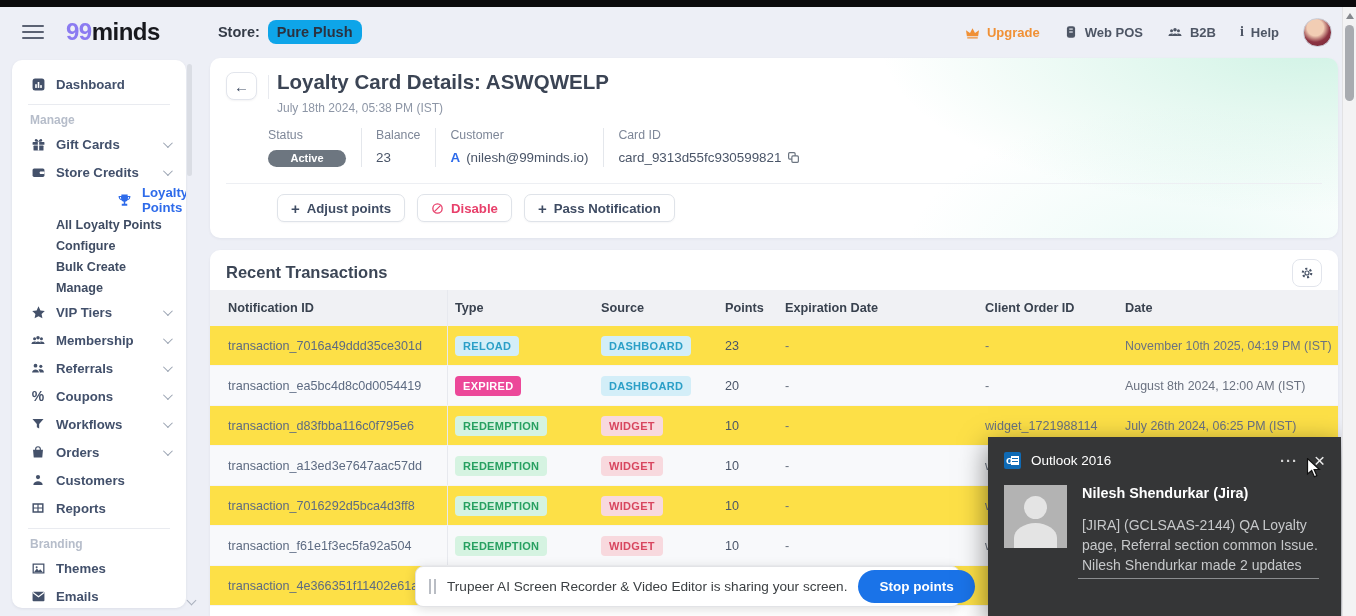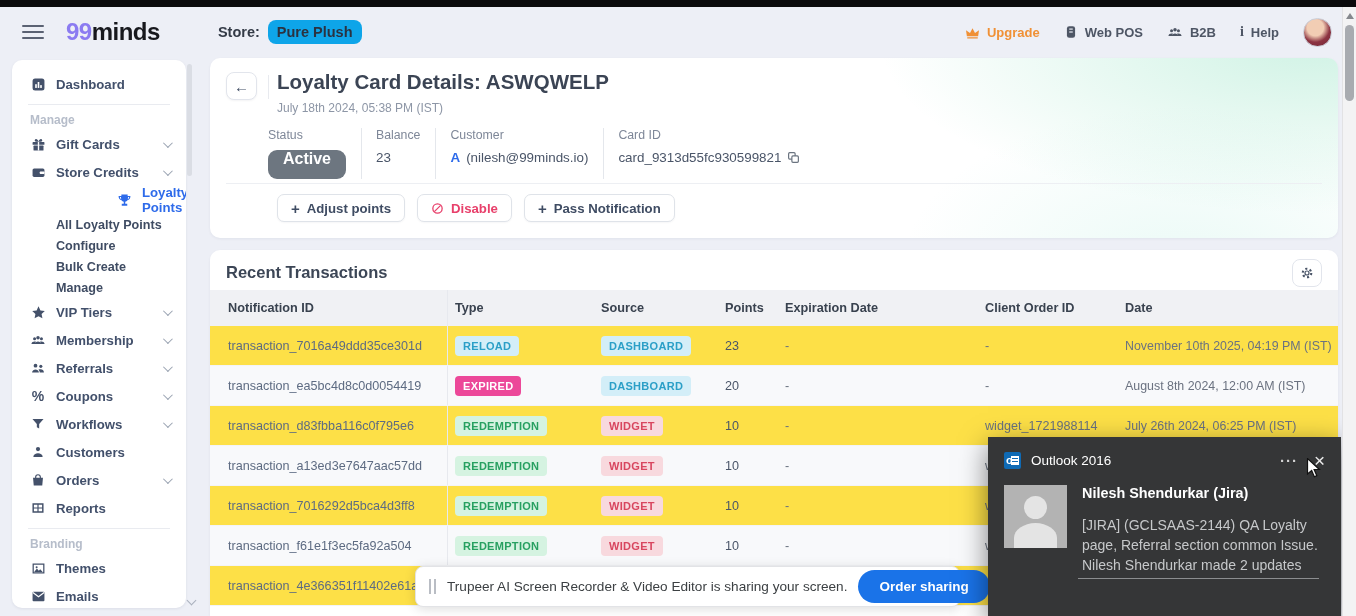--- a/index.html
+++ b/index.html
@@ -48,21 +48,21 @@
                radial-gradient(ellipse at 70% 120%, rgba(150,230,210,.20), rgba(150,230,210,0) 55%);}
   .back-btn{position:absolute;left:16px;top:14px;width:31px;height:28px;border:1px solid #e2e5ec;border-radius:8px;background:#fff;display:flex;align-items:center;justify-content:center;font-size:15px;color:#3f4c63;cursor:pointer;box-shadow:0 1px 2px rgba(16,24,40,.05);}
   .title-divider{position:absolute;left:58px;top:17px;width:1px;height:24px;background:#e8eaef;}
   .page-title{position:absolute;left:67px;top:12px;font-size:20.5px;font-weight:700;color:#3b4454;}
   .page-subtitle{position:absolute;left:67px;top:43px;font-size:12px;color:#8d96a6;}
   .meta-row{position:absolute;left:58px;top:70px;display:flex;justify-content:space-between;}
   .meta{padding-right:15px;}
   .meta + .meta{border-left:1px solid #e4e7ec;padding-left:14px;}
   .meta .lbl{font-size:12.3px;color:#7e8798;margin-bottom:8px;}
   .meta .val{font-size:13.4px;color:#4a5568;display:flex;align-items:center;gap:6px;}
-  .status-pill{display:inline-block;width:78px;height:29px;line-height:17px;text-align:center;background:#6d7680;color:#fff;border-radius:9px;font-size:16px;font-weight:700;}
+  .status-pill{display:inline-block;width:78px;height:17px;line-height:17px;text-align:center;background:#6d7680;color:#fff;border-radius:9px;font-size:11px;font-weight:700;}
   .cust-a{color:#2e6bea;font-weight:700;}
   .copy-ic{color:#6b7480;cursor:pointer;display:flex;}
   .meta-hr{position:absolute;left:16px;right:16px;top:125px;border-top:1px solid #edeff3;}
   .btn-row{position:absolute;left:67px;top:136px;display:flex;gap:12px;}
   .btn{height:28px;padding:0 13px;border:1px solid #dfe3e9;border-radius:7px;background:#fff;display:flex;align-items:center;gap:7px;font-size:13.2px;font-weight:600;color:#3f4c63;cursor:pointer;box-shadow:0 1px 2px rgba(16,24,40,.04);}
   .btn .plus{font-size:15px;font-weight:700;line-height:1;}
   .btn.danger{color:#e8406b;}
   
   .card2{left:210px;top:250px;width:1128px;height:366px;border-radius:10px 10px 0 0;overflow:hidden;}
   .rt-head{position:relative;height:40px;}
@@ -268,35 +268,35 @@
     <span class="ic">
       <svg width="14" height="14" viewBox="0 0 24 24">
           <path fill="currentColor" d="M2.5 3.5h19L14 12v7.5l-4-2V12z"></path>
         </svg>
     </span>
     <span>Workflows</span>
     <span class="chev down"></span>
   </div>
   <div class="side-item">
     <span class="ic">
+      <svg width="14" height="14" viewBox="0 0 24 24">
+          <path fill="currentColor" d="M7 8V7a5 5 0 0 1 10 0v1h3.5l-1.2 13.5H4.7L3.5 8H7zm2 0h6V7a3 3 0 0 0-6 0v1z"></path>
+        </svg>
+    </span>
+    <span>Orders</span>
+    <span class="chev down"></span>
+  </div>
+  <div class="side-item">
+    <span class="ic">
       <svg width="14" height="14" viewBox="0 0 24 24" fill="currentColor">
           <circle cx="12" cy="7" r="3.6"></circle>
           <path d="M4 20.5c0-4.2 4-6.3 8-6.3s8 2.1 8 6.3z"></path>
         </svg>
     </span>
     <span>Customers</span>
-  </div>
-  <div class="side-item">
-    <span class="ic">
-      <svg width="14" height="14" viewBox="0 0 24 24">
-          <path fill="currentColor" d="M7 8V7a5 5 0 0 1 10 0v1h3.5l-1.2 13.5H4.7L3.5 8H7zm2 0h6V7a3 3 0 0 0-6 0v1z"></path>
-        </svg>
-    </span>
-    <span>Orders</span>
-    <span class="chev down"></span>
   </div>
   <div class="side-item">
     <span class="ic">
       <svg width="14" height="14" viewBox="0 0 24 24">
           <path fill="currentColor" fill-rule="evenodd" d="M2.5 4h19v16h-19zM5 6.5v4.5h6V6.5zm8 0v4.5h6V6.5zM5 13v4.5h6V13zm8 0v4.5h6V13z"></path>
         </svg>
     </span>
     <span>Reports</span>
   </div>
   <div class="side-divider"></div>
@@ -474,21 +474,21 @@
       </div>
     </div>
 </div>
 
 <div class="share-banner">
   <div class="drag-handle">
       <i></i>
       <i></i>
     </div>
   <div class="share-text">Trupeer AI Screen Recorder &amp; Video Editor is sharing your screen.</div>
-  <button class="stop-btn">Order sharing</button>
+  <button class="stop-btn">Stop points</button>
   <span class="hide-link">Hide</span>
 </div>
 
 <div class="outlook">
   <div class="ol-head">
     <span class="ol-ic">
         <span class="o">o</span>
         <span class="env">
           <i></i>
           <i></i>

